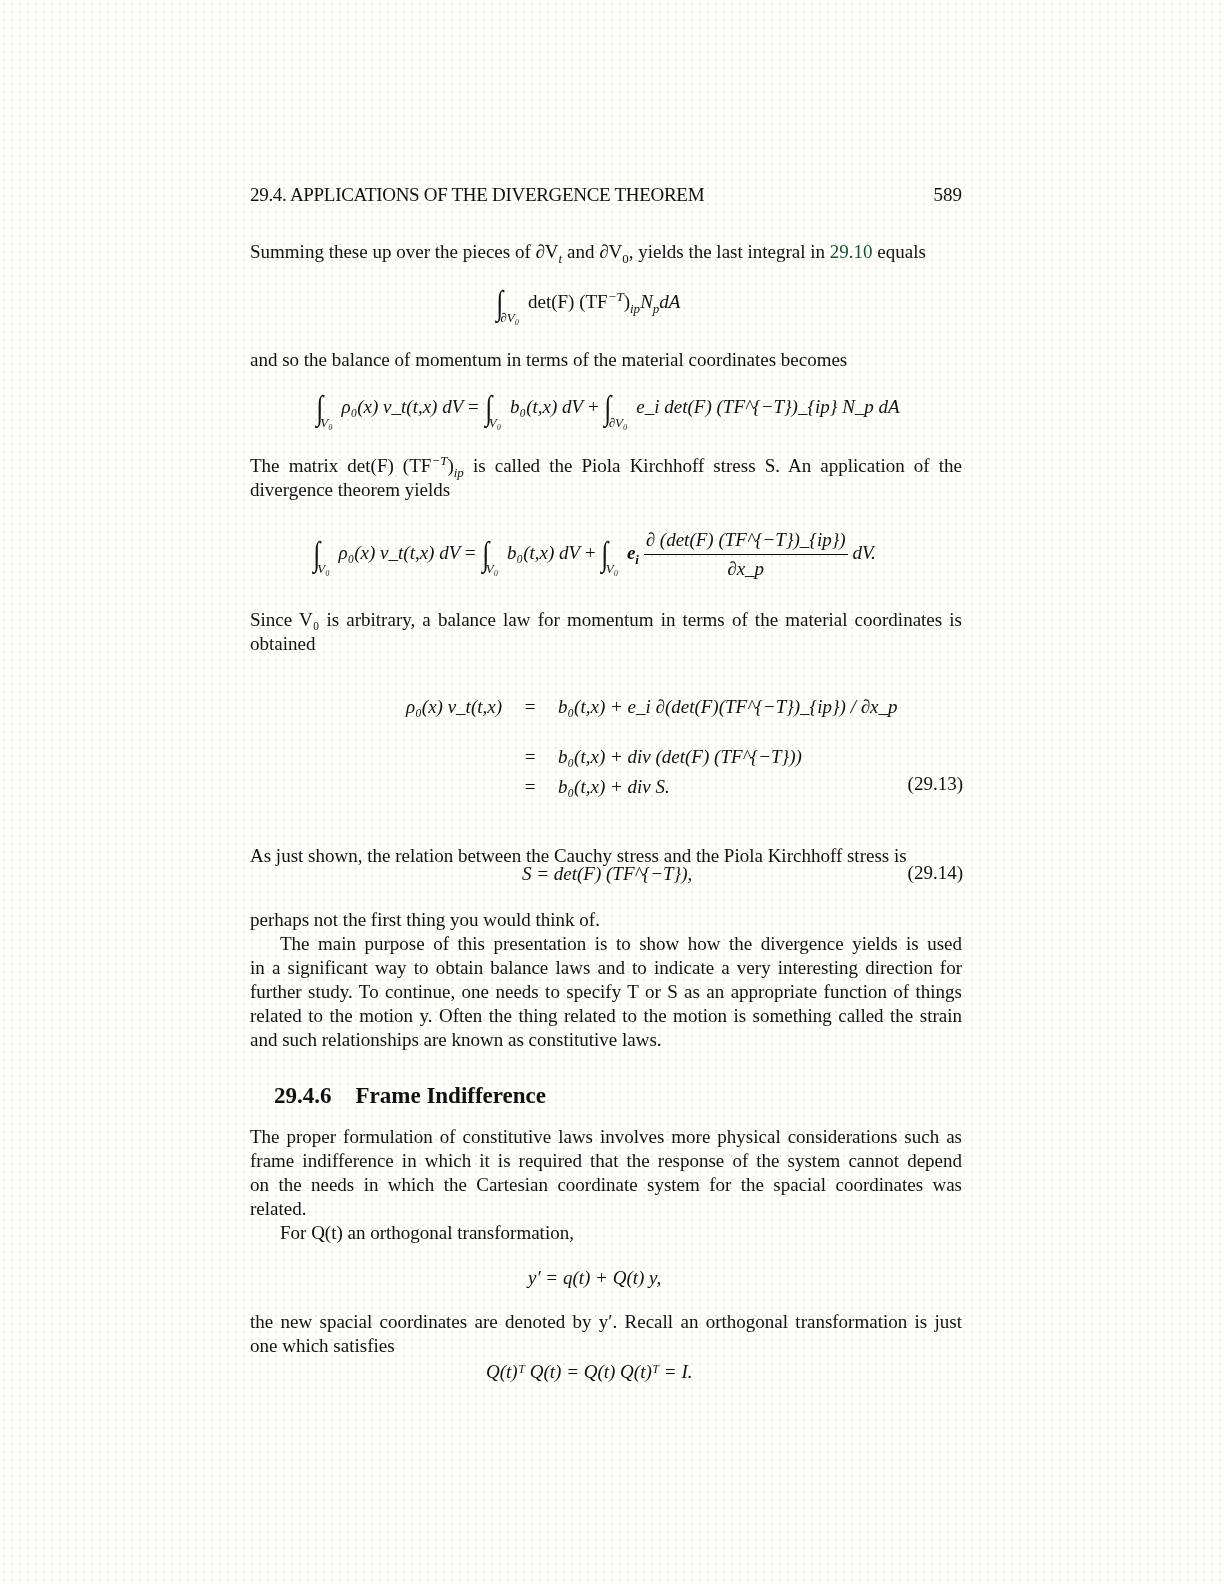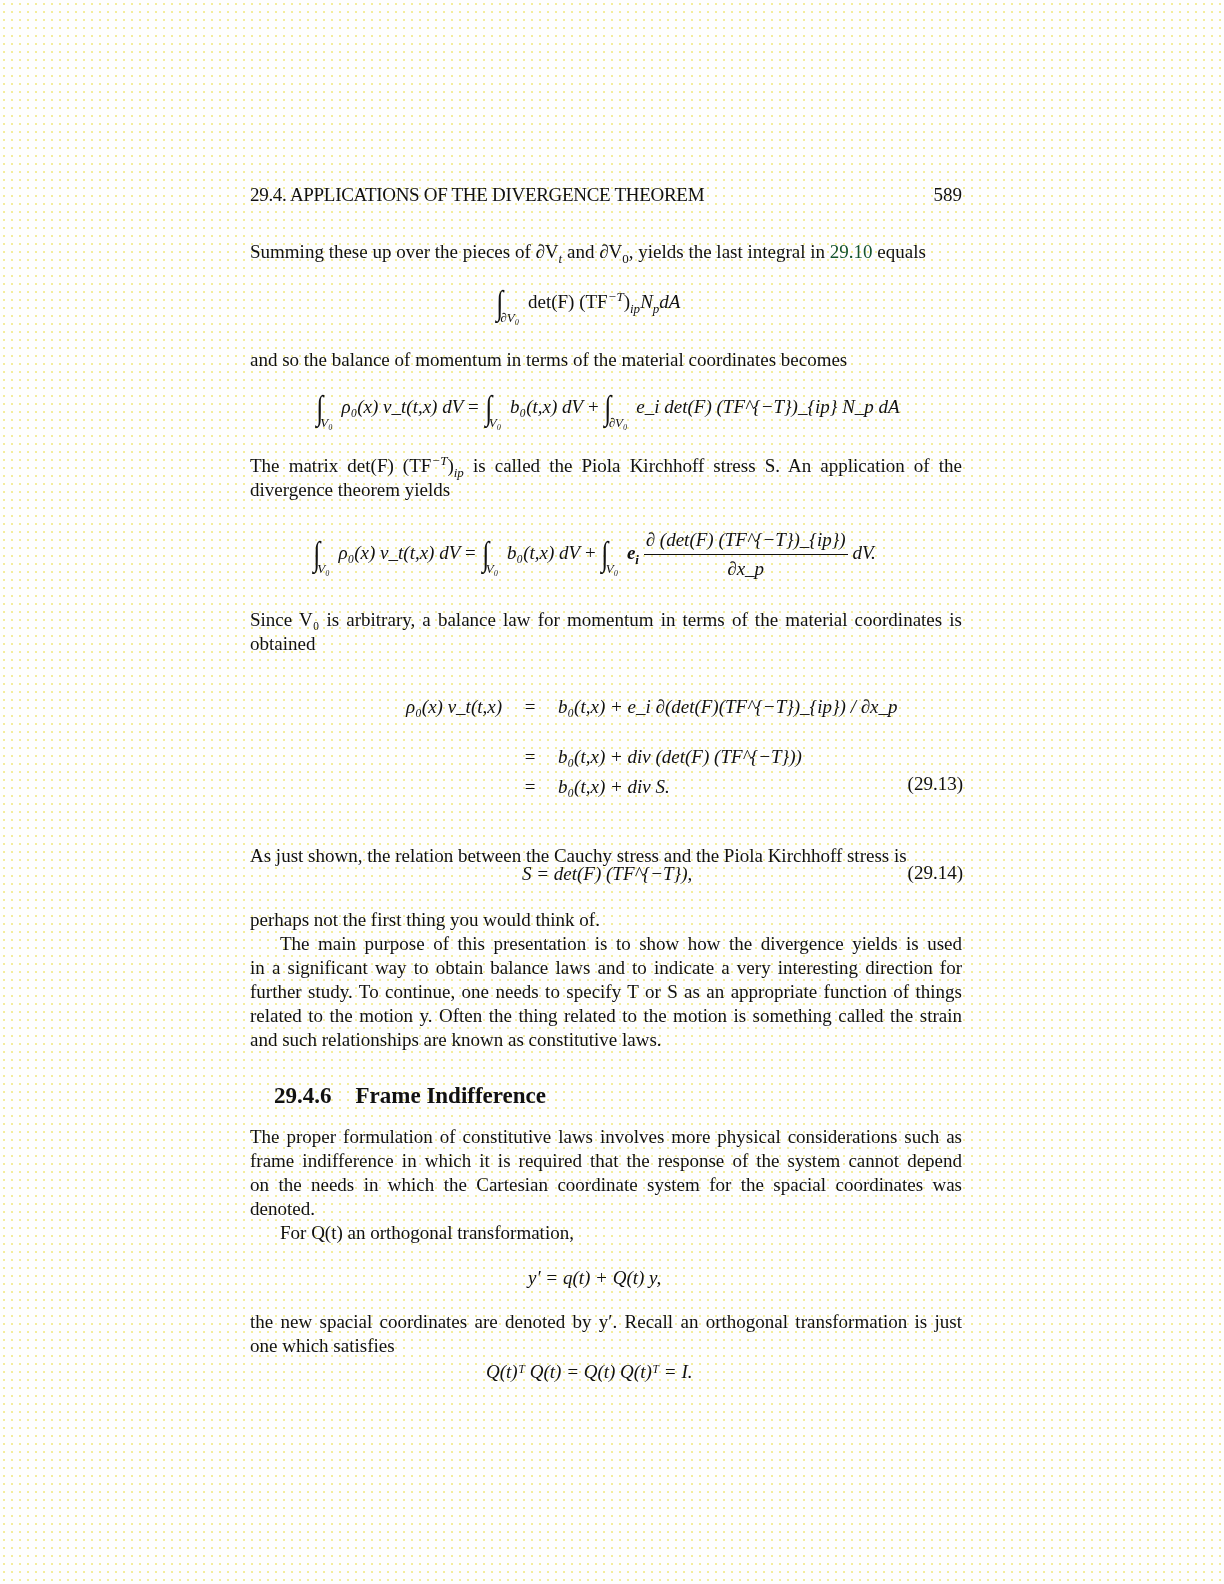--- a/index.html
+++ b/index.html
@@ -125,21 +125,21 @@
 </div>
 
 <div class="heading">
   <span class="num">29.4.6</span><span>Frame Indifference</span>
 </div>
 
 <div class="para" style="top:1125px;">
   <span class="line">The proper formulation of constitutive laws involves more physical considerations such as</span>
   <span class="line">frame indifference in which it is required that the response of the system cannot depend</span>
   <span class="line">on the needs in which the Cartesian coordinate system for the spacial coordinates was</span>
-  <span class="line last">denoted.</span>
+  <span class="line last">related.</span>
 </div>
 
 <div class="abs txt" style="left:280px; top:1221px;">For Q(t) an orthogonal transformation,</div>
 
 <div class="math i" style="left:528px; top:1266px;">y′ = q(t) + Q(t) y,</div>
 
 <div class="para" style="top:1310px;">
   <span class="line">the new spacial coordinates are denoted by y′. Recall an orthogonal transformation is just</span>
   <span class="line last">one which satisfies</span>
 </div>

